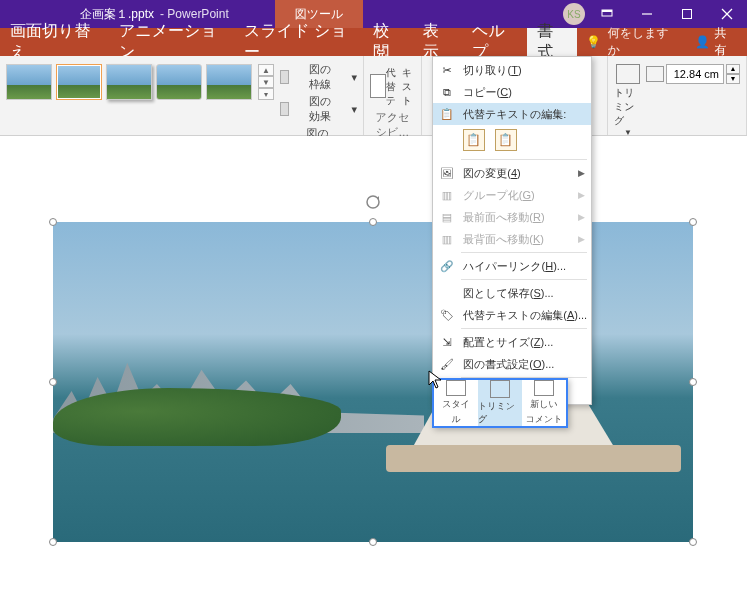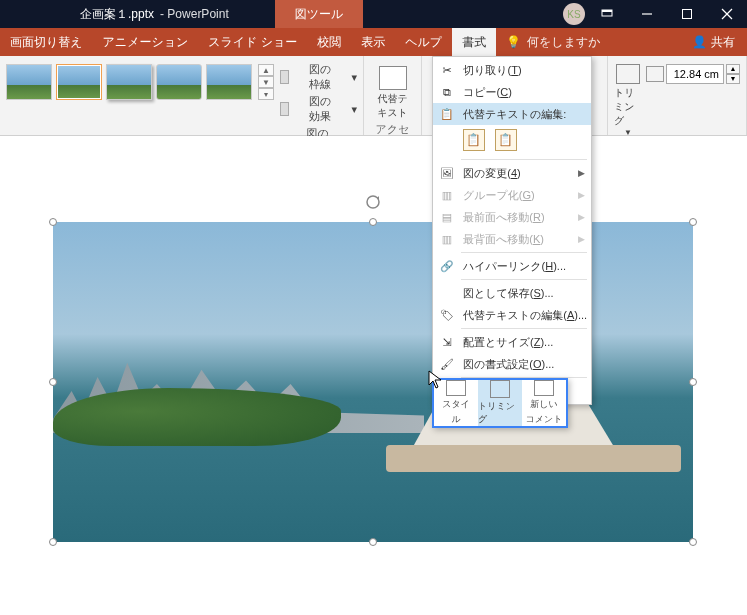--- a/index.html
+++ b/index.html
@@ -1,46 +1,46 @@
 <!DOCTYPE html>
 <html><head>
 <meta charset="utf-8">
 <style>
 * { box-sizing: border-box; margin: 0; padding: 0; font-family: "Yu Gothic UI", "Meiryo", sans-serif; }
 body { width: 747px; height: 615px; background: #fff; overflow: hidden; font-size: 12px; }
-.titlebar { height: 28px; background: #0f172a; color: #fff; display: flex; align-items: center; }
+.titlebar { height: 28px; background: #4c1d95; color: #fff; display: flex; align-items: center; }
 .titlebar .title-left { flex: 1; display: flex; align-items: center; padding-left: 80px; gap: 6px; }
 .titlebar .title-left .appname { opacity: 0.85; }
 .titlebar .tool-tab { background: #c25a3f; padding: 0 20px; height: 28px; display: flex; align-items: center; margin-left: 40px; }
 .titlebar .win-controls { display: flex; align-items: center; gap: 0; }
 .titlebar .avatar { width: 22px; height: 22px; border-radius: 50%; background: #d9c8c2; color: #8a6; font-size: 10px; display: flex; align-items: center; justify-content: center; margin-right: 2px; }
 .titlebar .wbtn { width: 40px; height: 28px; display: flex; align-items: center; justify-content: center; }
 .titlebar .wbtn svg { width: 12px; height: 12px; }
 .menubar { height: 28px; background: #b7472a; color: #fff; display: flex; align-items: stretch; }
-.menubar .mitem { padding: 0 10px; display: flex; align-items: center; font-size: 12px; }
+.menubar .mitem { padding: 0 10px; display: flex; align-items: center; font-size: 16px; }
 .menubar .mitem.active { background: #f3f3f3; color: #333; }
 .menubar .spacer { flex: 1; }
 .menubar .tell-me { display: flex; align-items: center; gap: 6px; padding: 0 10px; opacity: 0.9; }
 .menubar .share { display: flex; align-items: center; gap: 4px; padding: 0 12px; }
 .ribbon { height: 80px; background: #f3f3f3; border-bottom: 1px solid #d0d0d0; display: flex; position: relative; }
 .ribbon-group { border-right: 1px solid #d8d8d8; padding: 4px 6px 2px; display: flex; flex-direction: column; }
 .ribbon-group .group-content { flex: 1; display: flex; align-items: flex-start; }
 .ribbon-group .group-label { text-align: center; font-size: 11px; color: #666; padding-top: 2px; position: relative; }
 .ribbon-group .group-label .launcher { position: absolute; right: 0; bottom: 0; width: 14px; height: 14px; font-size: 10px; color: #888; }
 .style-gallery { display: flex; gap: 4px; }
 .style-thumb { width: 46px; height: 36px; background: linear-gradient(#9ec8e8, #6ba3cc 60%, #4a7a3a 60%, #6b9a4a); border: 1px solid #ccc; margin-top: 4px; }
 .style-thumb.sel { border: 1px solid #f0a050; box-shadow: inset 0 0 0 1px #fff; }
 .style-thumb.rounded { border-radius: 3px; }
 .style-thumb.shadow { box-shadow: 2px 2px 3px rgba(0,0,0,.3); }
 .gallery-spin { width: 16px; display: flex; flex-direction: column; margin-top: 4px; margin-left: 2px; }
 .gallery-spin div { height: 12px; border: 1px solid #bbb; background: #fafafa; font-size: 8px; display: flex; align-items: center; justify-content: center; color: #666; }
 .style-opts { display: flex; flex-direction: column; gap: 2px; margin-left: 6px; margin-top: 2px; font-size: 11px; color: #444; }
 .style-opts .opt { display: flex; align-items: center; gap: 20px; }
 .style-opts .ic { width: 16px; height: 14px; background: #ddd; border: 1px solid #aaa; }
-.alt-text-btn { display: flex; flex-direction: column; align-items: center; justify-content: center; width: 48px; padding-top: 6px; font-size: 10px; color: #444; }
+.alt-text-btn { display: flex; align-items: center; justify-content: center; width: 48px; padding-top: 6px; font-size: 10px; color: #444; }
 .alt-text-btn .ic { width: 28px; height: 24px; background: #fff; border: 1px solid #888; margin-bottom: 2px; position: relative; }
 .size-group { margin-left: auto; }
 .size-inputs { display: flex; align-items: flex-start; gap: 4px; padding-top: 4px; }
 .size-inputs .trim-btn { display: flex; flex-direction: column; align-items: center; font-size: 10px; color: #444; width: 40px; }
 .size-inputs .trim-btn .ic { width: 24px; height: 20px; border: 1px solid #888; margin-bottom: 2px; }
 .size-fields { display: flex; flex-direction: column; gap: 4px; }
 .size-field { display: flex; align-items: center; gap: 2px; }
 .size-field .dimicon { width: 18px; height: 16px; border: 1px solid #999; }
 .size-field input { width: 58px; height: 20px; border: 1px solid #aaa; font-size: 11px; padding: 0 4px; text-align: right; }
 .size-field .spinners { display: flex; flex-direction: column; }

